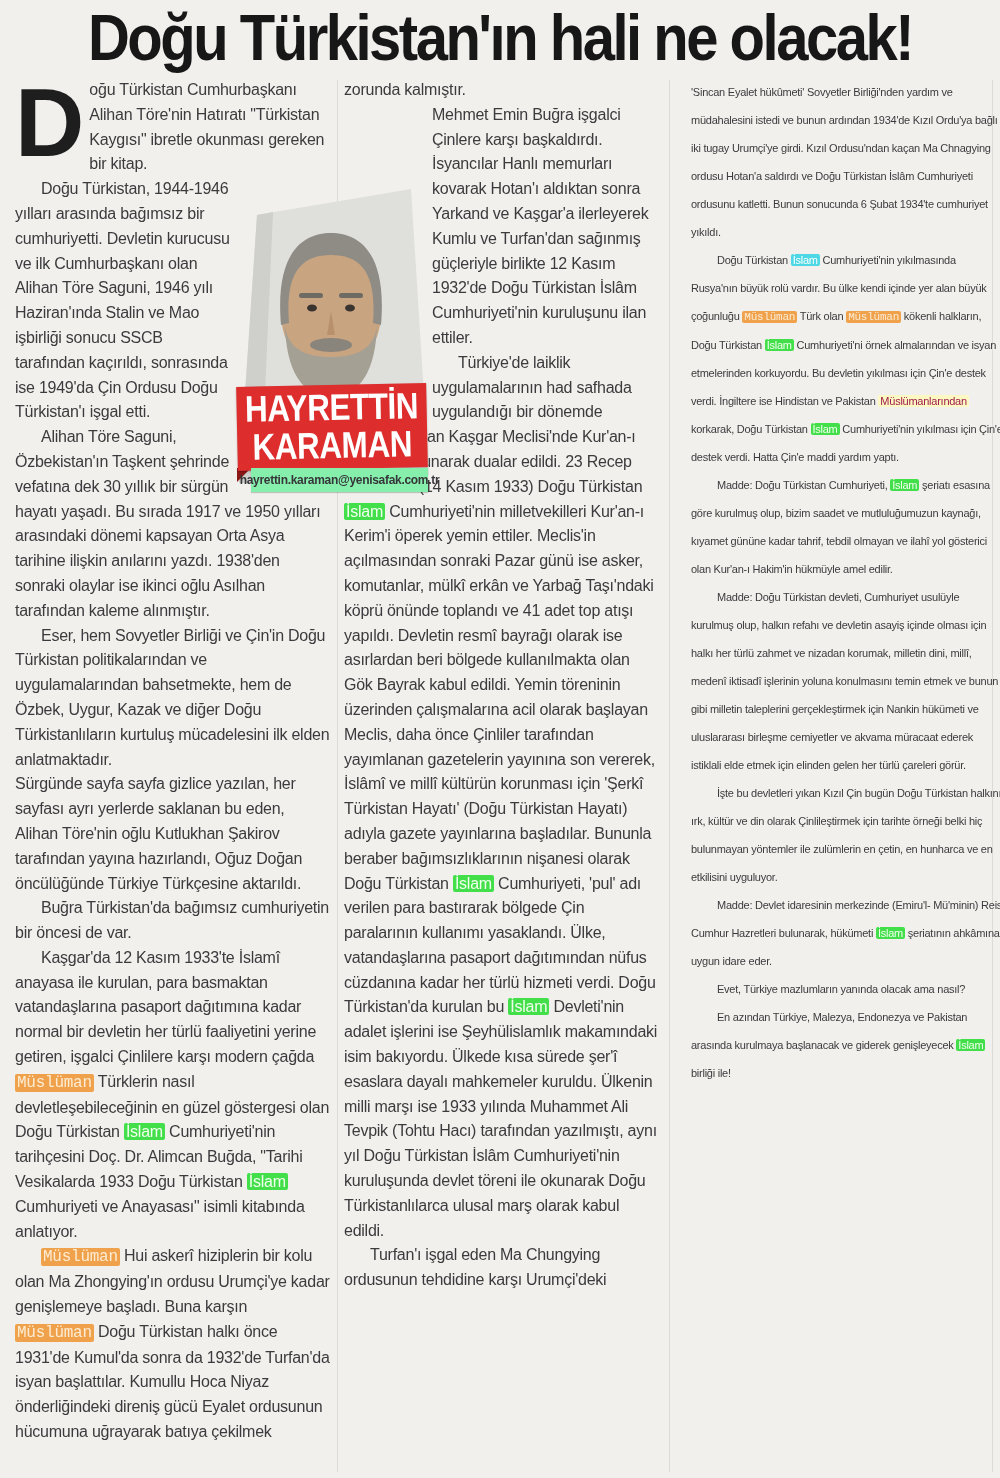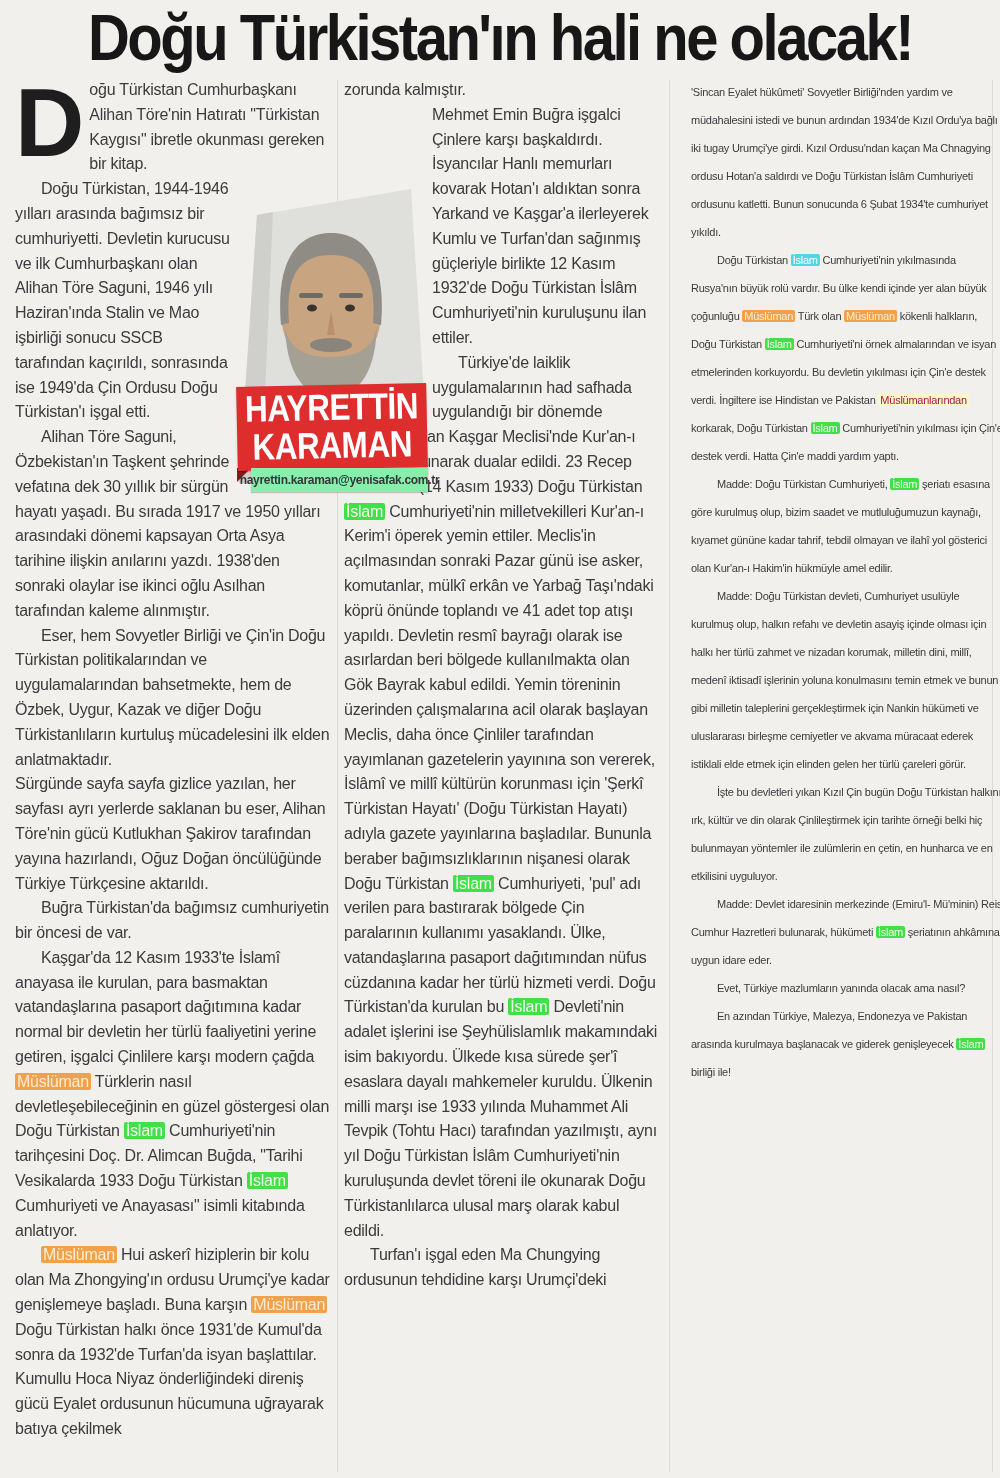--- a/index.html
+++ b/index.html
@@ -23,21 +23,21 @@
   #col3{left:691px;width:313px;font-size:11px;line-height:28px;}
   .col p{margin:0;padding:0;}
   .col p.ind{text-indent:26px;}
   .dropcap{
     float:left;font-size:96px;line-height:78px;font-weight:bold;color:#1e1e1f;
     margin:6px 8px 0 0;letter-spacing:-3px;
   }
   .spacer-right{float:right;width:100px;height:300px;}
   .spacer-left{float:left;width:88px;height:320px;}
   .hl{padding:0 2px;border-radius:2px;}
-  .hl-orange{background:#f0a14b;color:#fcecd3;}
+  .hl-orange{background:#f0a14b;color:#fcecd3;font-family:Liberation Mono, monospace;}
   .hl-green{background:#43df4b;color:#f0ffec;}
   .hl-cyan{background:#4ed7e4;color:#fdffff;}
   .hl-pink{background:#fef9c3;color:#9e1a4d;}
   .divider{position:absolute;top:80px;width:1px;height:1392px;background:#dddbd6;}
   #div1{left:337px;} #div2{left:669px;} #div3{left:992px;}
   .author-photo{position:absolute;left:231px;top:185px;width:198px;height:298px;z-index:2;}
   .name-banner{
     position:absolute;left:237px;top:385px;width:190px;height:84px;z-index:3;
     background:#dd2d2d;transform:rotate(-1.2deg);
     display:flex;flex-direction:column;justify-content:center;align-items:center;
@@ -68,21 +68,21 @@
 <div class="divider" id="div3"></div>
 
 <div class="col" id="col1">
   <p>
     <span class="dropcap">D</span><span><span>oğu Türkistan Cumhurbaşkanı Alihan Töre'nin Hatıratı "Türkistan Kaygısı" ibretle okunması gereken bir kitap.</span></span>
   </p>
   <div class="spacer-right"></div>
   <p class="ind"><span>Doğu Türkistan, 1944-1946 yılları arasında bağımsız bir cumhuriyetti. Devletin kurucusu ve ilk Cumhurbaşkanı olan Alihan Töre Saguni, 1946 yılı Haziran'ında Stalin ve Mao işbirliği sonucu SSCB tarafından kaçırıldı, sonrasında ise 1949'da Çin Ordusu Doğu Türkistan'ı işgal etti.</span></p>
   <p class="ind"><span>Alihan Töre Saguni, Özbekistan'ın Taşkent şehrinde vefatına dek 30 yıllık bir sürgün hayatı yaşadı. Bu sırada 1917 ve 1950 yılları arasındaki dönemi kapsayan Orta Asya tarihine ilişkin anılarını yazdı. 1938'den sonraki olaylar ise ikinci oğlu Asılhan tarafından kaleme alınmıştır.</span></p>
   <p class="ind"><span>Eser, hem Sovyetler Birliği ve Çin'in Doğu Türkistan politikalarından ve uygulamalarından bahsetmekte, hem de Özbek, Uygur, Kazak ve diğer Doğu Türkistanlıların kurtuluş mücadelesini ilk elden anlatmaktadır.</span></p>
-  <p><span>Sürgünde sayfa sayfa gizlice yazılan, her sayfası ayrı yerlerde saklanan bu eser, Alihan Töre'nin gücü Kutlukhan Şakirov tarafından yayına hazırlandı, Oğuz Doğan öncülüğünde Türkiye Türkçesine aktarıldı.</span></p>
+  <p><span>Sürgünde sayfa sayfa gizlice yazılan, her sayfası ayrı yerlerde saklanan bu eden, Alihan Töre'nin oğlu Kutlukhan Şakirov tarafından yayına hazırlandı, Oğuz Doğan öncülüğünde Türkiye Türkçesine aktarıldı.</span></p>
   <p class="ind"><span>Buğra Türkistan'da bağımsız cumhuriyetin bir öncesi de var.</span></p>
   <p class="ind"><span>Kaşgar'da 12 Kasım 1933'te İslamî anayasa ile kurulan, para basmaktan vatandaşlarına pasaport dağıtımına kadar normal bir devletin her türlü faaliyetini yerine getiren, işgalci Çinlilere karşı modern çağda </span><span class="hl hl-orange">Müslüman</span><span> Türklerin nasıl devletleşebileceğinin en güzel göstergesi olan Doğu Türkistan </span><span class="hl hl-green">İslam</span><span> Cumhuriyeti'nin tarihçesini Doç. Dr. Alimcan Buğda, "Tarihi Vesikalarda 1933 Doğu Türkistan </span><span class="hl hl-green">İslam</span><span> Cumhuriyeti ve Anayasası" isimli kitabında anlatıyor.</span></p>
   <p class="ind"><span class="hl hl-orange">Müslüman</span><span> Hui askerî hiziplerin bir kolu olan Ma Zhongying'ın ordusu Urumçi'ye kadar genişlemeye başladı. Buna karşın </span><span class="hl hl-orange">Müslüman</span><span> Doğu Türkistan halkı önce 1931'de Kumul'da sonra da 1932'de Turfan'da isyan başlattılar. Kumullu Hoca Niyaz önderliğindeki direniş gücü Eyalet ordusunun hücumuna uğrayarak batıya çekilmek</span></p>
 </div>
 
 <div class="col" id="col2">
   <p><span>zorunda kalmıştır.</span></p>
   <div class="spacer-left"></div>
   <p><span>Mehmet Emin Buğra işgalci Çinlere karşı başkaldırdı. İsyancılar Hanlı memurları kovarak Hotan'ı aldıktan sonra Yarkand ve Kaşgar'a ilerleyerek Kumlu ve Turfan'dan sağınmış güçleriyle birlikte 12 Kasım 1932'de Doğu Türkistan İslâm Cumhuriyeti'nin kuruluşunu ilan ettiler.</span></p>
   <p class="ind"><span>Türkiye'de laiklik uygulamalarının had safhada uygulandığı bir dönemde dualarla açılan Kaşgar Meclisi'nde Kur'an-ı Kerimler okunarak dualar edildi. 23 Recep Cumartesi (14 Kasım 1933) Doğu Türkistan </span><span class="hl hl-green">İslam</span><span> Cumhuriyeti'nin milletvekilleri Kur'an-ı Kerim'i öperek yemin ettiler. Meclis'in açılmasından sonraki Pazar günü ise asker, komutanlar, mülkî erkân ve Yarbağ Taşı'ndaki köprü önünde toplandı ve 41 adet top atışı yapıldı. Devletin resmî bayrağı olarak ise asırlardan beri bölgede kullanılmakta olan Gök Bayrak kabul edildi. Yemin töreninin üzerinden çalışmalarına acil olarak başlayan Meclis, daha önce Çinliler tarafından yayımlanan gazetelerin yayınına son vererek, İslâmî ve millî kültürün korunması için 'Şerkî Türkistan Hayatı' (Doğu Türkistan Hayatı) adıyla gazete yayınlarına başladılar. Bununla beraber bağımsızlıklarının nişanesi olarak Doğu Türkistan </span><span class="hl hl-green">İslam</span><span> Cumhuriyeti, 'pul' adı verilen para bastırarak bölgede Çin paralarının kullanımı yasaklandı. Ülke, vatandaşlarına pasaport dağıtımından nüfus cüzdanına kadar her türlü hizmeti verdi. Doğu Türkistan'da kurulan bu </span><span class="hl hl-green">İslam</span><span> Devleti'nin adalet işlerini ise Şeyhülislamlık makamındaki isim bakıyordu. Ülkede kısa sürede şer'î esaslara dayalı mahkemeler kuruldu. Ülkenin milli marşı ise 1933 yılında Muhammet Ali Tevpik (Tohtu Hacı) tarafından yazılmıştı, aynı yıl Doğu Türkistan İslâm Cumhuriyeti'nin kuruluşunda devlet töreni ile okunarak Doğu Türkistanlılarca ulusal marş olarak kabul edildi.</span></p>

